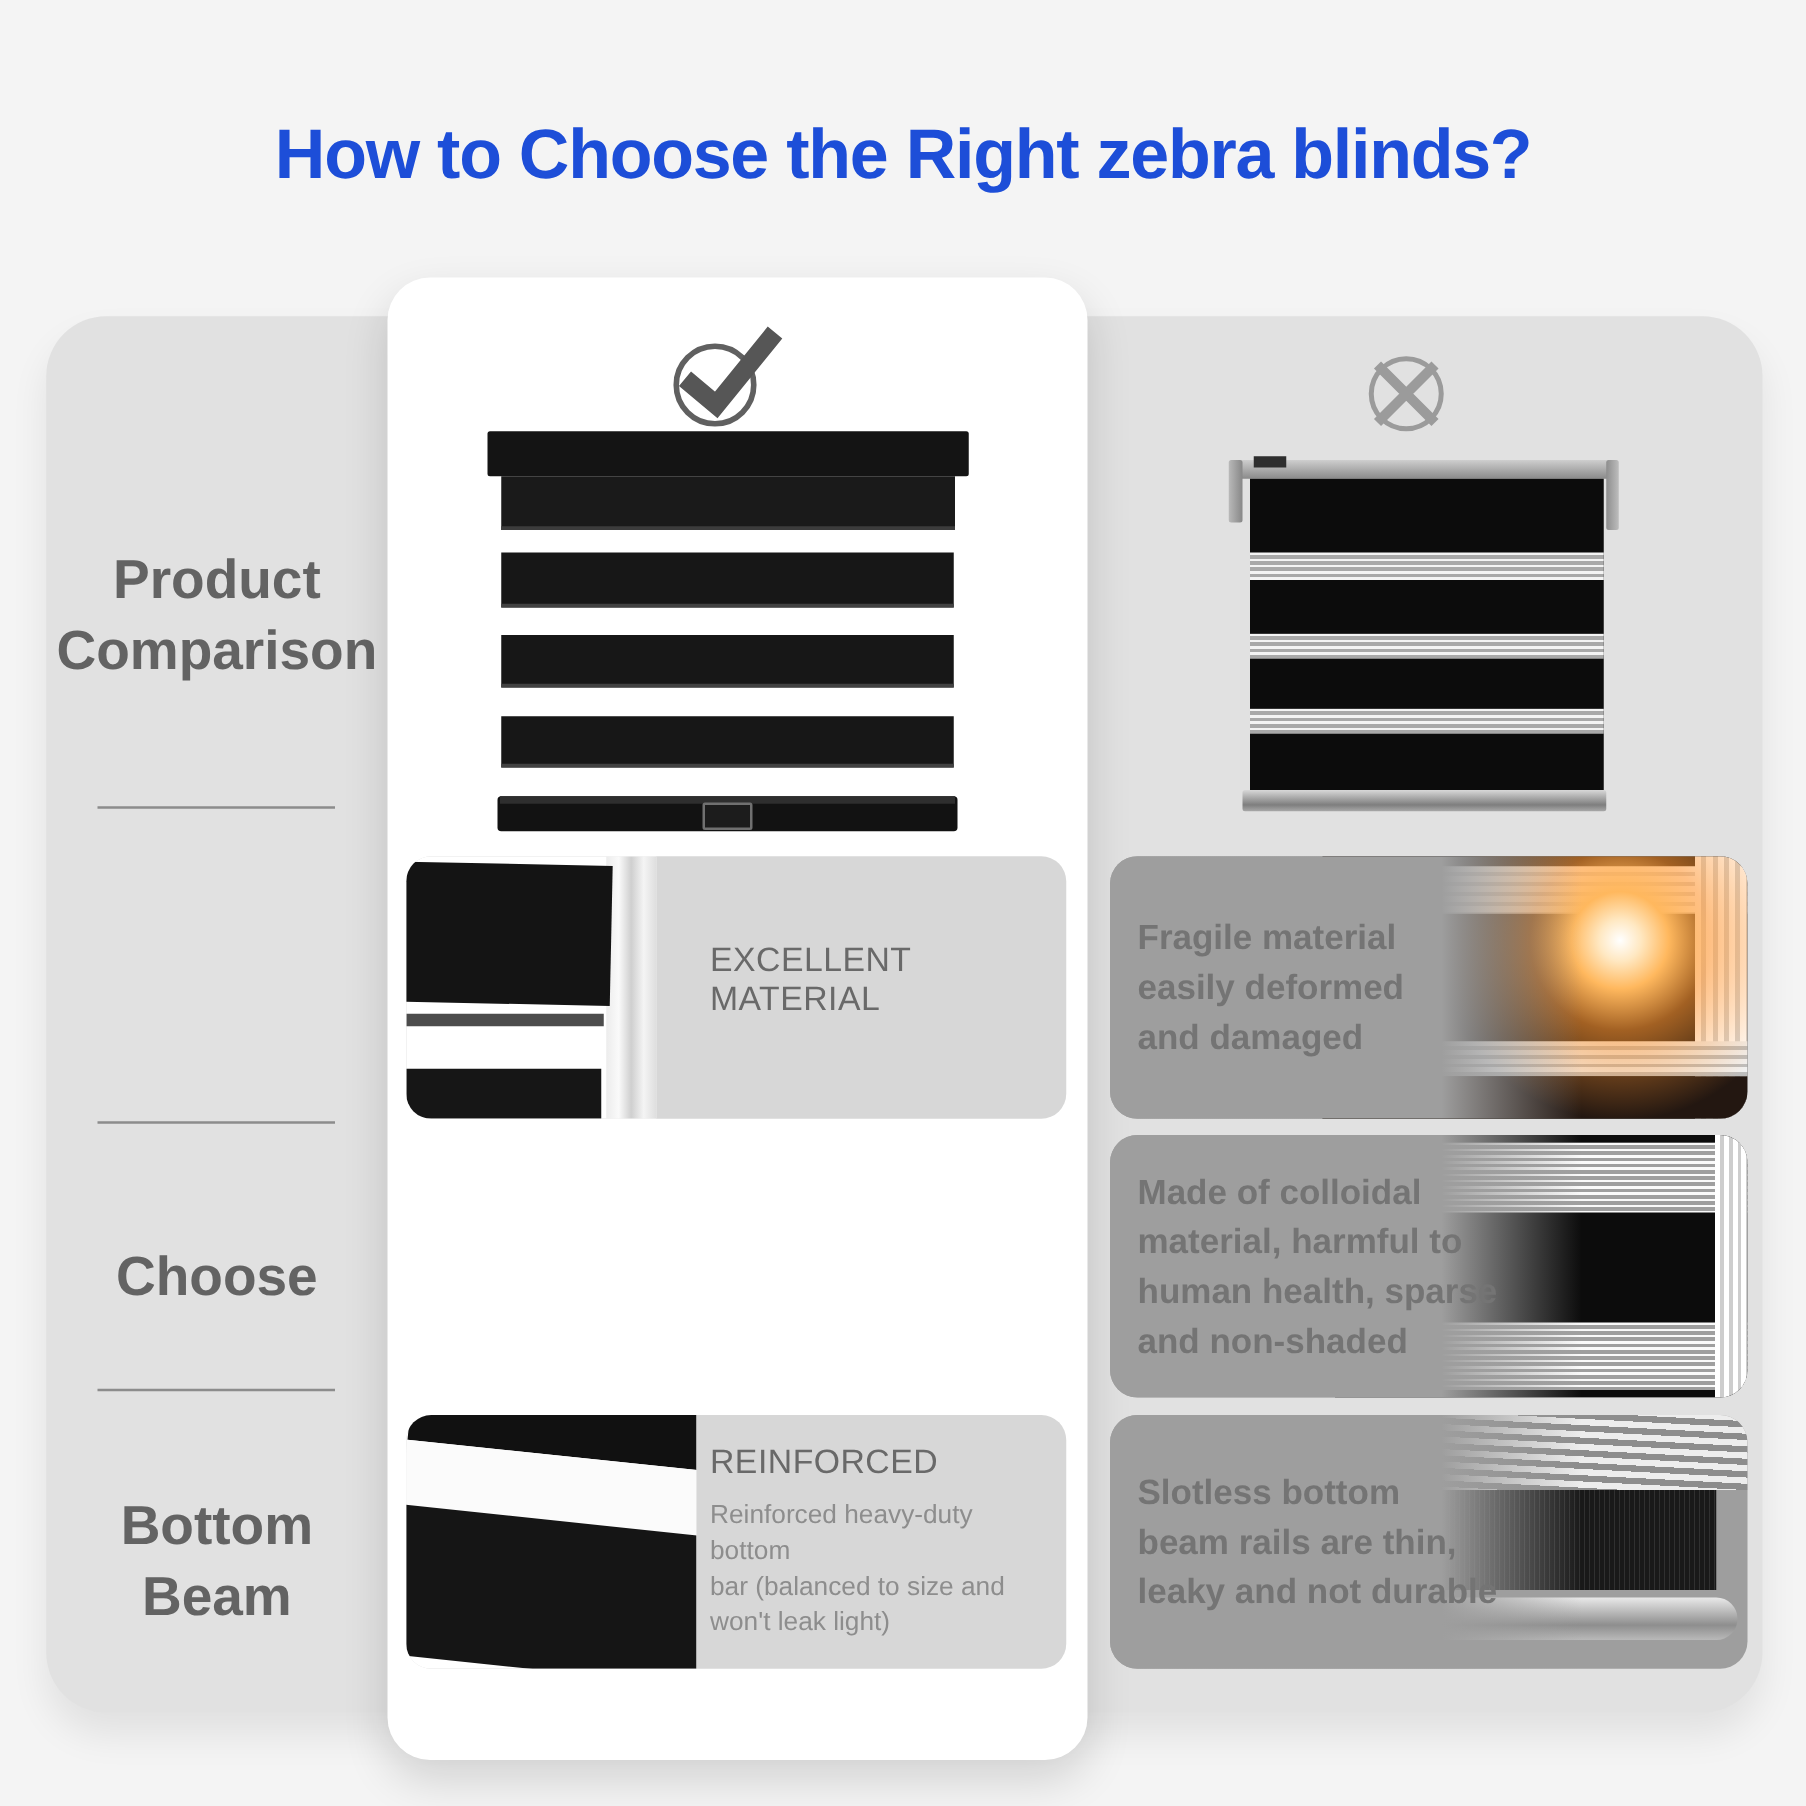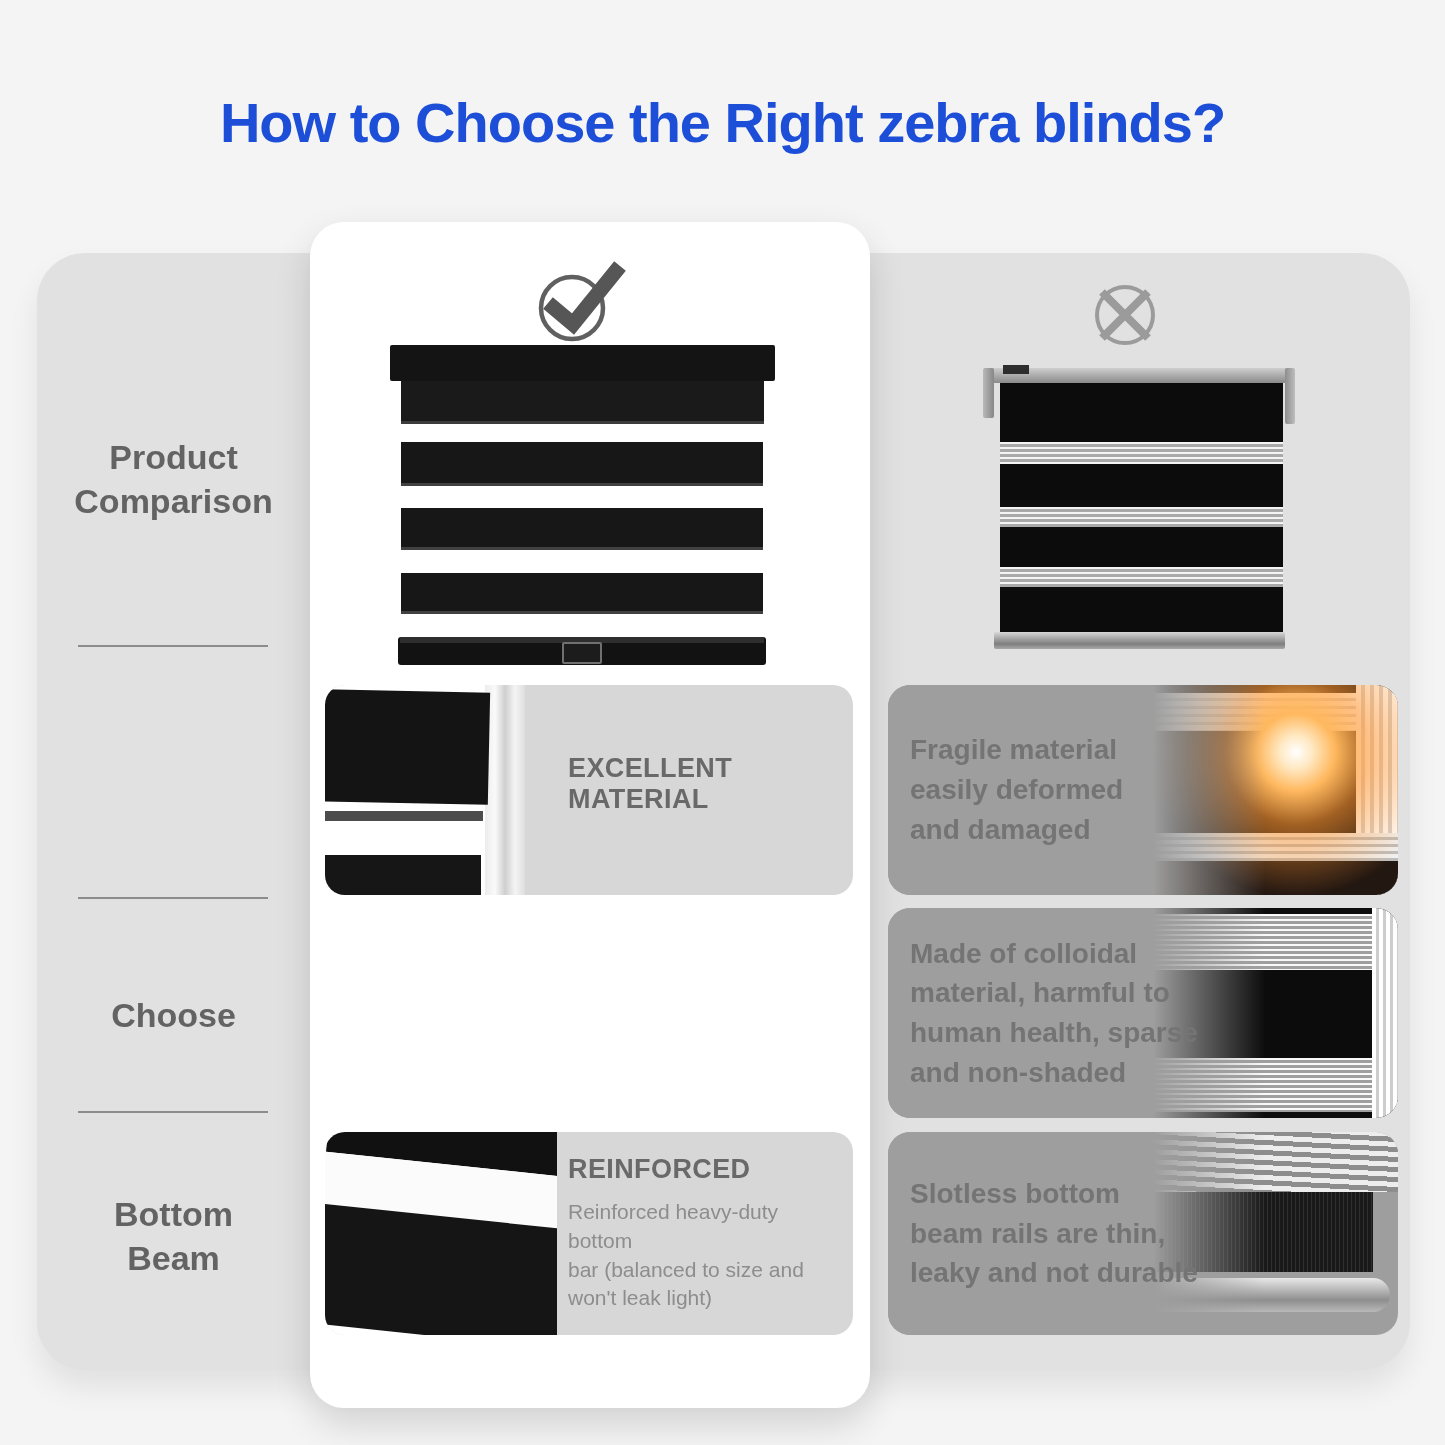--- a/index.html
+++ b/index.html
@@ -23,21 +23,21 @@
   .bg-panel{
     position:absolute;left:37px;top:253px;width:1373px;height:1117px;
     background:#e1e1e1;border-radius:48px;
     box-shadow:0 18px 30px rgba(0,0,0,.08);
   }
 
   
   .labels{position:absolute;left:37px;top:253px;width:273px;height:1117px;}
   .row-label{
     position:absolute;left:0;width:100%;text-align:center;
-    font-size:34px;font-weight:bold;color:#636363;line-height:1.3;
+    font-size:44px;font-weight:bold;color:#636363;line-height:1.3;
     white-space:pre-line;
   }
   .label-comparison{top:182px;}
   .label-material{top:517px;}
   .label-fabric{top:740px;}
   .label-bottom{top:939px;}
   .divider{position:absolute;left:41px;width:190px;height:2px;background:#8c8c8c;}
   .divider-1{top:392px;}
   .divider-2{top:644px;}
   .divider-3{top:858px;}
@@ -81,21 +81,21 @@
     position:absolute;left:15px;width:528px;background:#d7d7d7;
     border-radius:20px;overflow:hidden;
   }
   .fp-material{top:463px;height:210px;}
   .fp-fabric{top:686px;height:210px;}
   .fp-bottom{top:910px;height:203px;}
   .fp-text{
     position:absolute;left:243px;right:16px;top:0;height:100%;
     display:flex;flex-direction:column;justify-content:center;
   }
-  .fp-heading{font-size:27px;font-weight:bold;color:#696969;letter-spacing:.4px;margin:0 0 13px 0;}
+  .fp-heading{font-size:27px;font-weight:normal;color:#696969;letter-spacing:.4px;margin:0 0 13px 0;}
   .fp-body{font-size:21px;color:#8d8d8d;line-height:1.36;white-space:pre-line;}
 
   
   .photo{position:absolute;left:0;top:0;overflow:hidden;}
   .photo-m1{width:200px;height:210px;background:#fff;}
   .m1-frame{position:absolute;left:160px;top:0;width:40px;height:210px;background:linear-gradient(90deg,#ececec 0,#fafafa 25%,#cfcfcf 50%,#f4f4f4 75%,#dedede 100%);}
   .m1-cassette{position:absolute;left:-8px;top:6px;width:172px;height:112px;background:#141414;transform:rotate(1.2deg);}
   .m1-bar{position:absolute;left:0;top:126px;width:158px;height:10px;background:#4c4c4c;}
   .m1-bottom{position:absolute;left:0;top:170px;width:156px;height:40px;background:#161616;}
 

